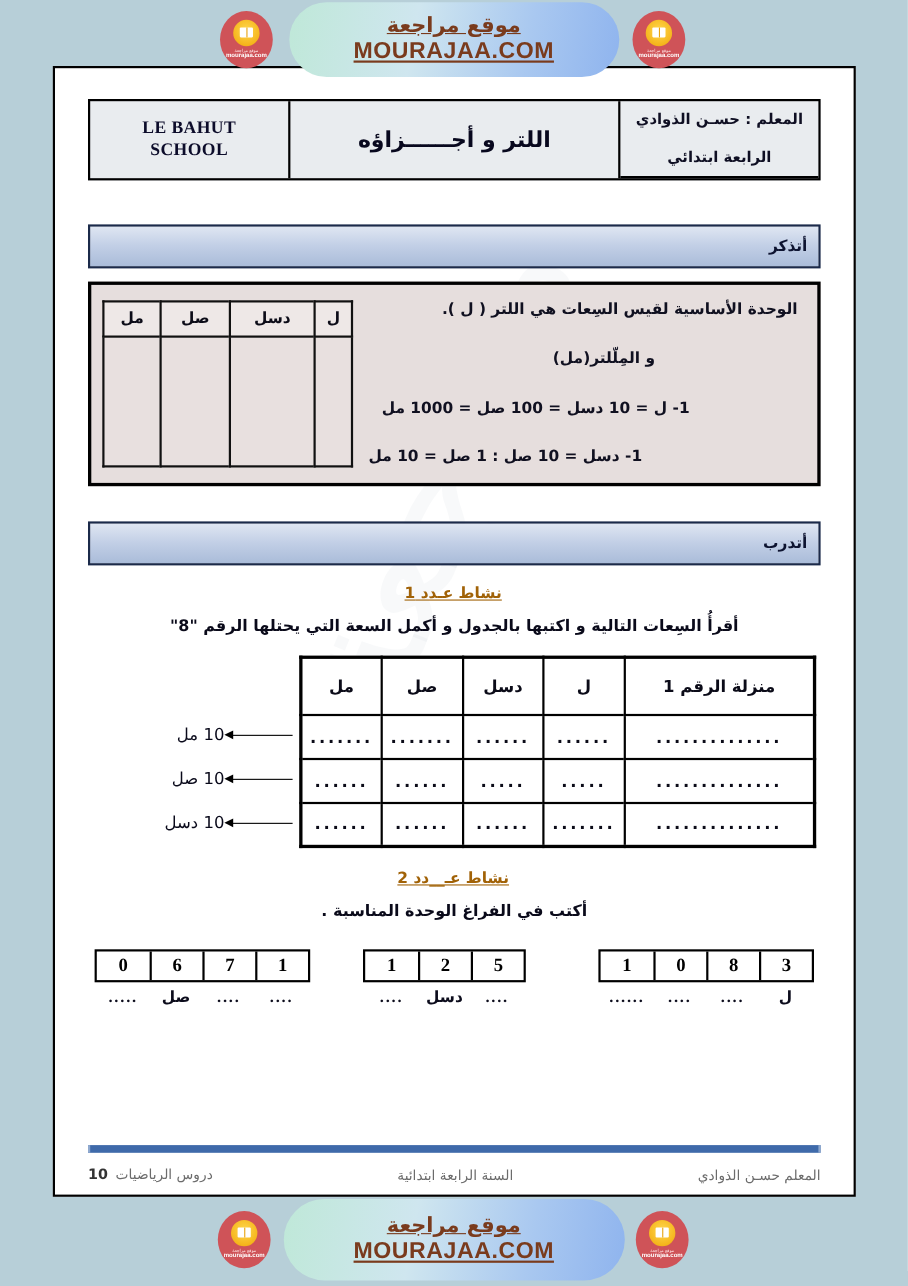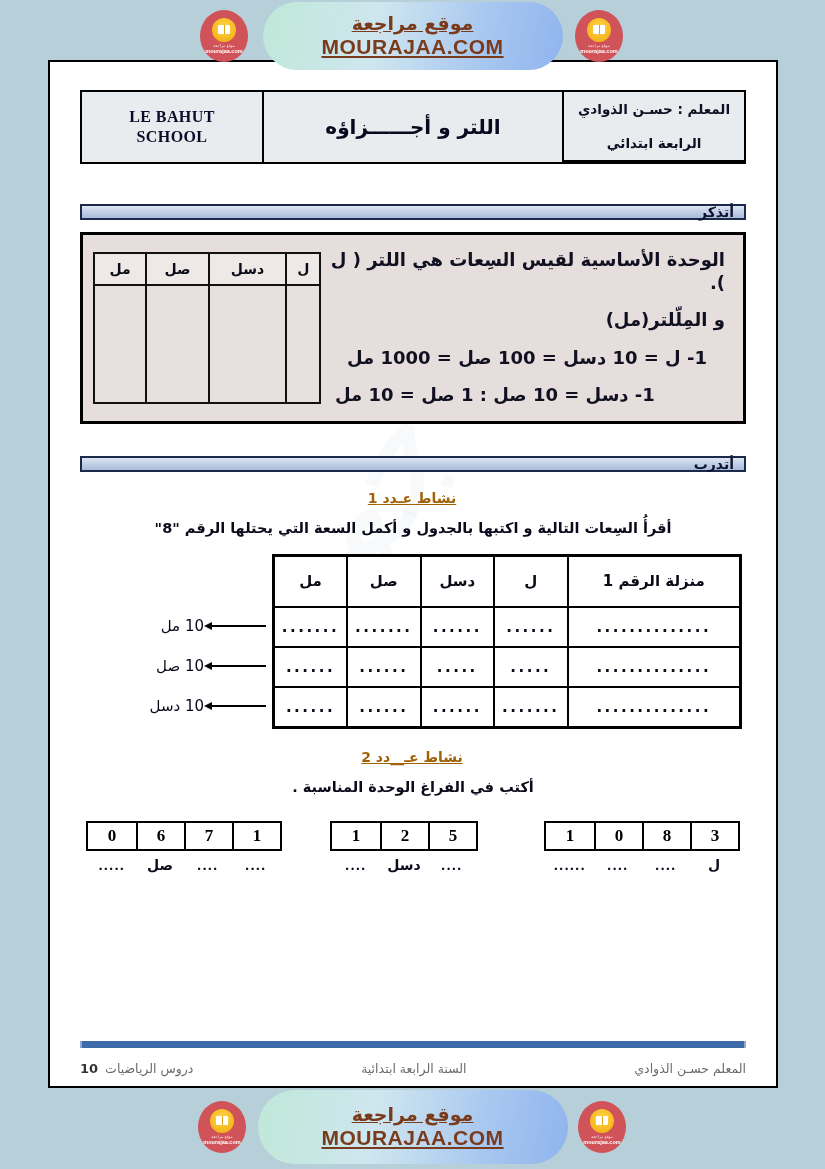--- a/index.html
+++ b/index.html
@@ -175,21 +175,21 @@
     font-size: 16px;
     font-weight: bold;
     color: #0c0c2a;
     line-height: 1.25;
     letter-spacing: 0.4px;
   }
 
   
   .banner {
     position: relative; z-index: 2;
-    height: 16px;
+    height: 40px;
     border: 2px solid #1b2a4a;
     background: linear-gradient(180deg, #dfe6f2 0%, #c2cfe6 48%, #aabcd9 100%);
     display: flex;
     align-items: center;
     padding: 0 10px;
   }
   .banner-label {
     font-family: "DejaVu Sans", sans-serif;
     font-size: 14px;
     font-weight: bold;
@@ -206,28 +206,28 @@
     padding: 8px 10px 8px 10px;
     min-height: 186px;
   }
   .remember-text {
     flex: 1;
     display: flex;
     flex-direction: column;
     justify-content: space-between;
     padding: 6px 8px 6px 4px;
     font-family: "DejaVu Sans", sans-serif;
-    font-size: 18px;
+    font-size: 14px;
     font-weight: bold;
     color: #101020;
     line-height: 1.25;
     gap: 15px;
   }
   .rt-line { text-align: right; }
-  .rt-line.indent-a { text-align: right; padding-left: 48px; }
+  .rt-line.indent-a { text-align: center; padding-left: 48px; }
   .rt-line.eq1 { text-align: left; padding-left: 22px; }
   .rt-line.eq2 { text-align: left; padding-left: 10px; }
 
   .mini-table {
     width: 228px;
     border-collapse: collapse;
     border: 2px solid #111;
     background: #efe9e8;
     align-self: center;
   }

